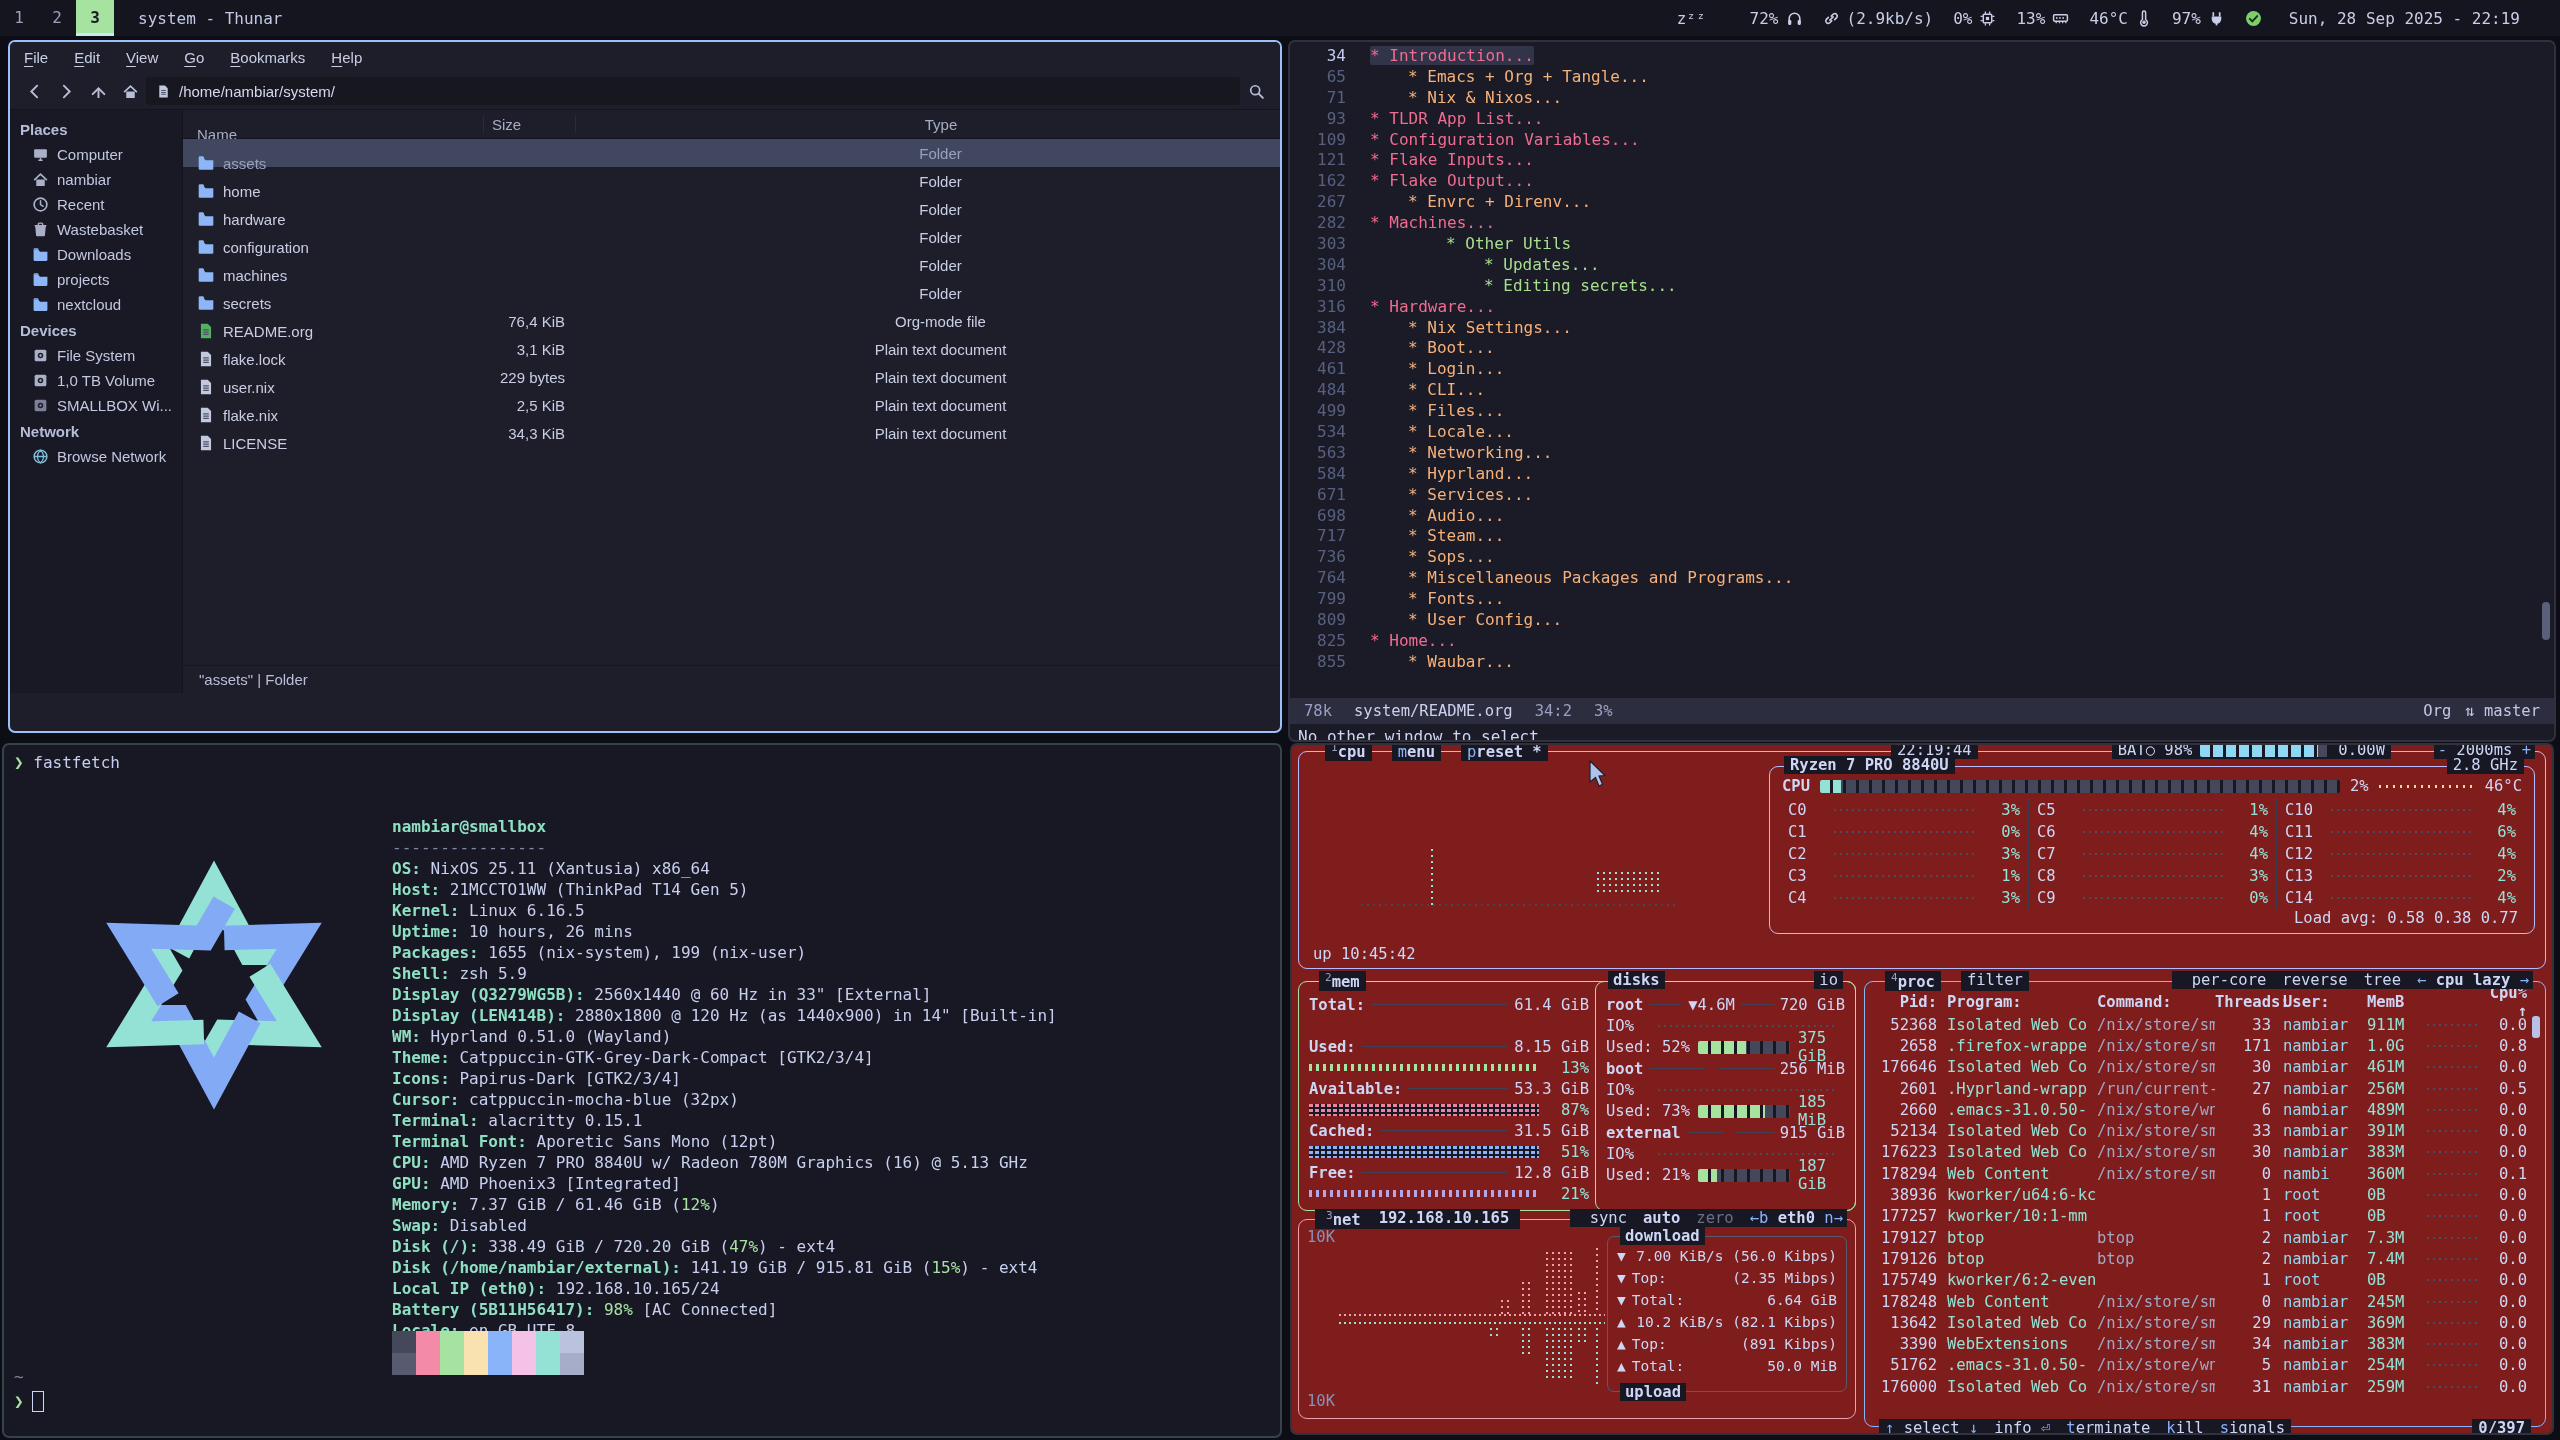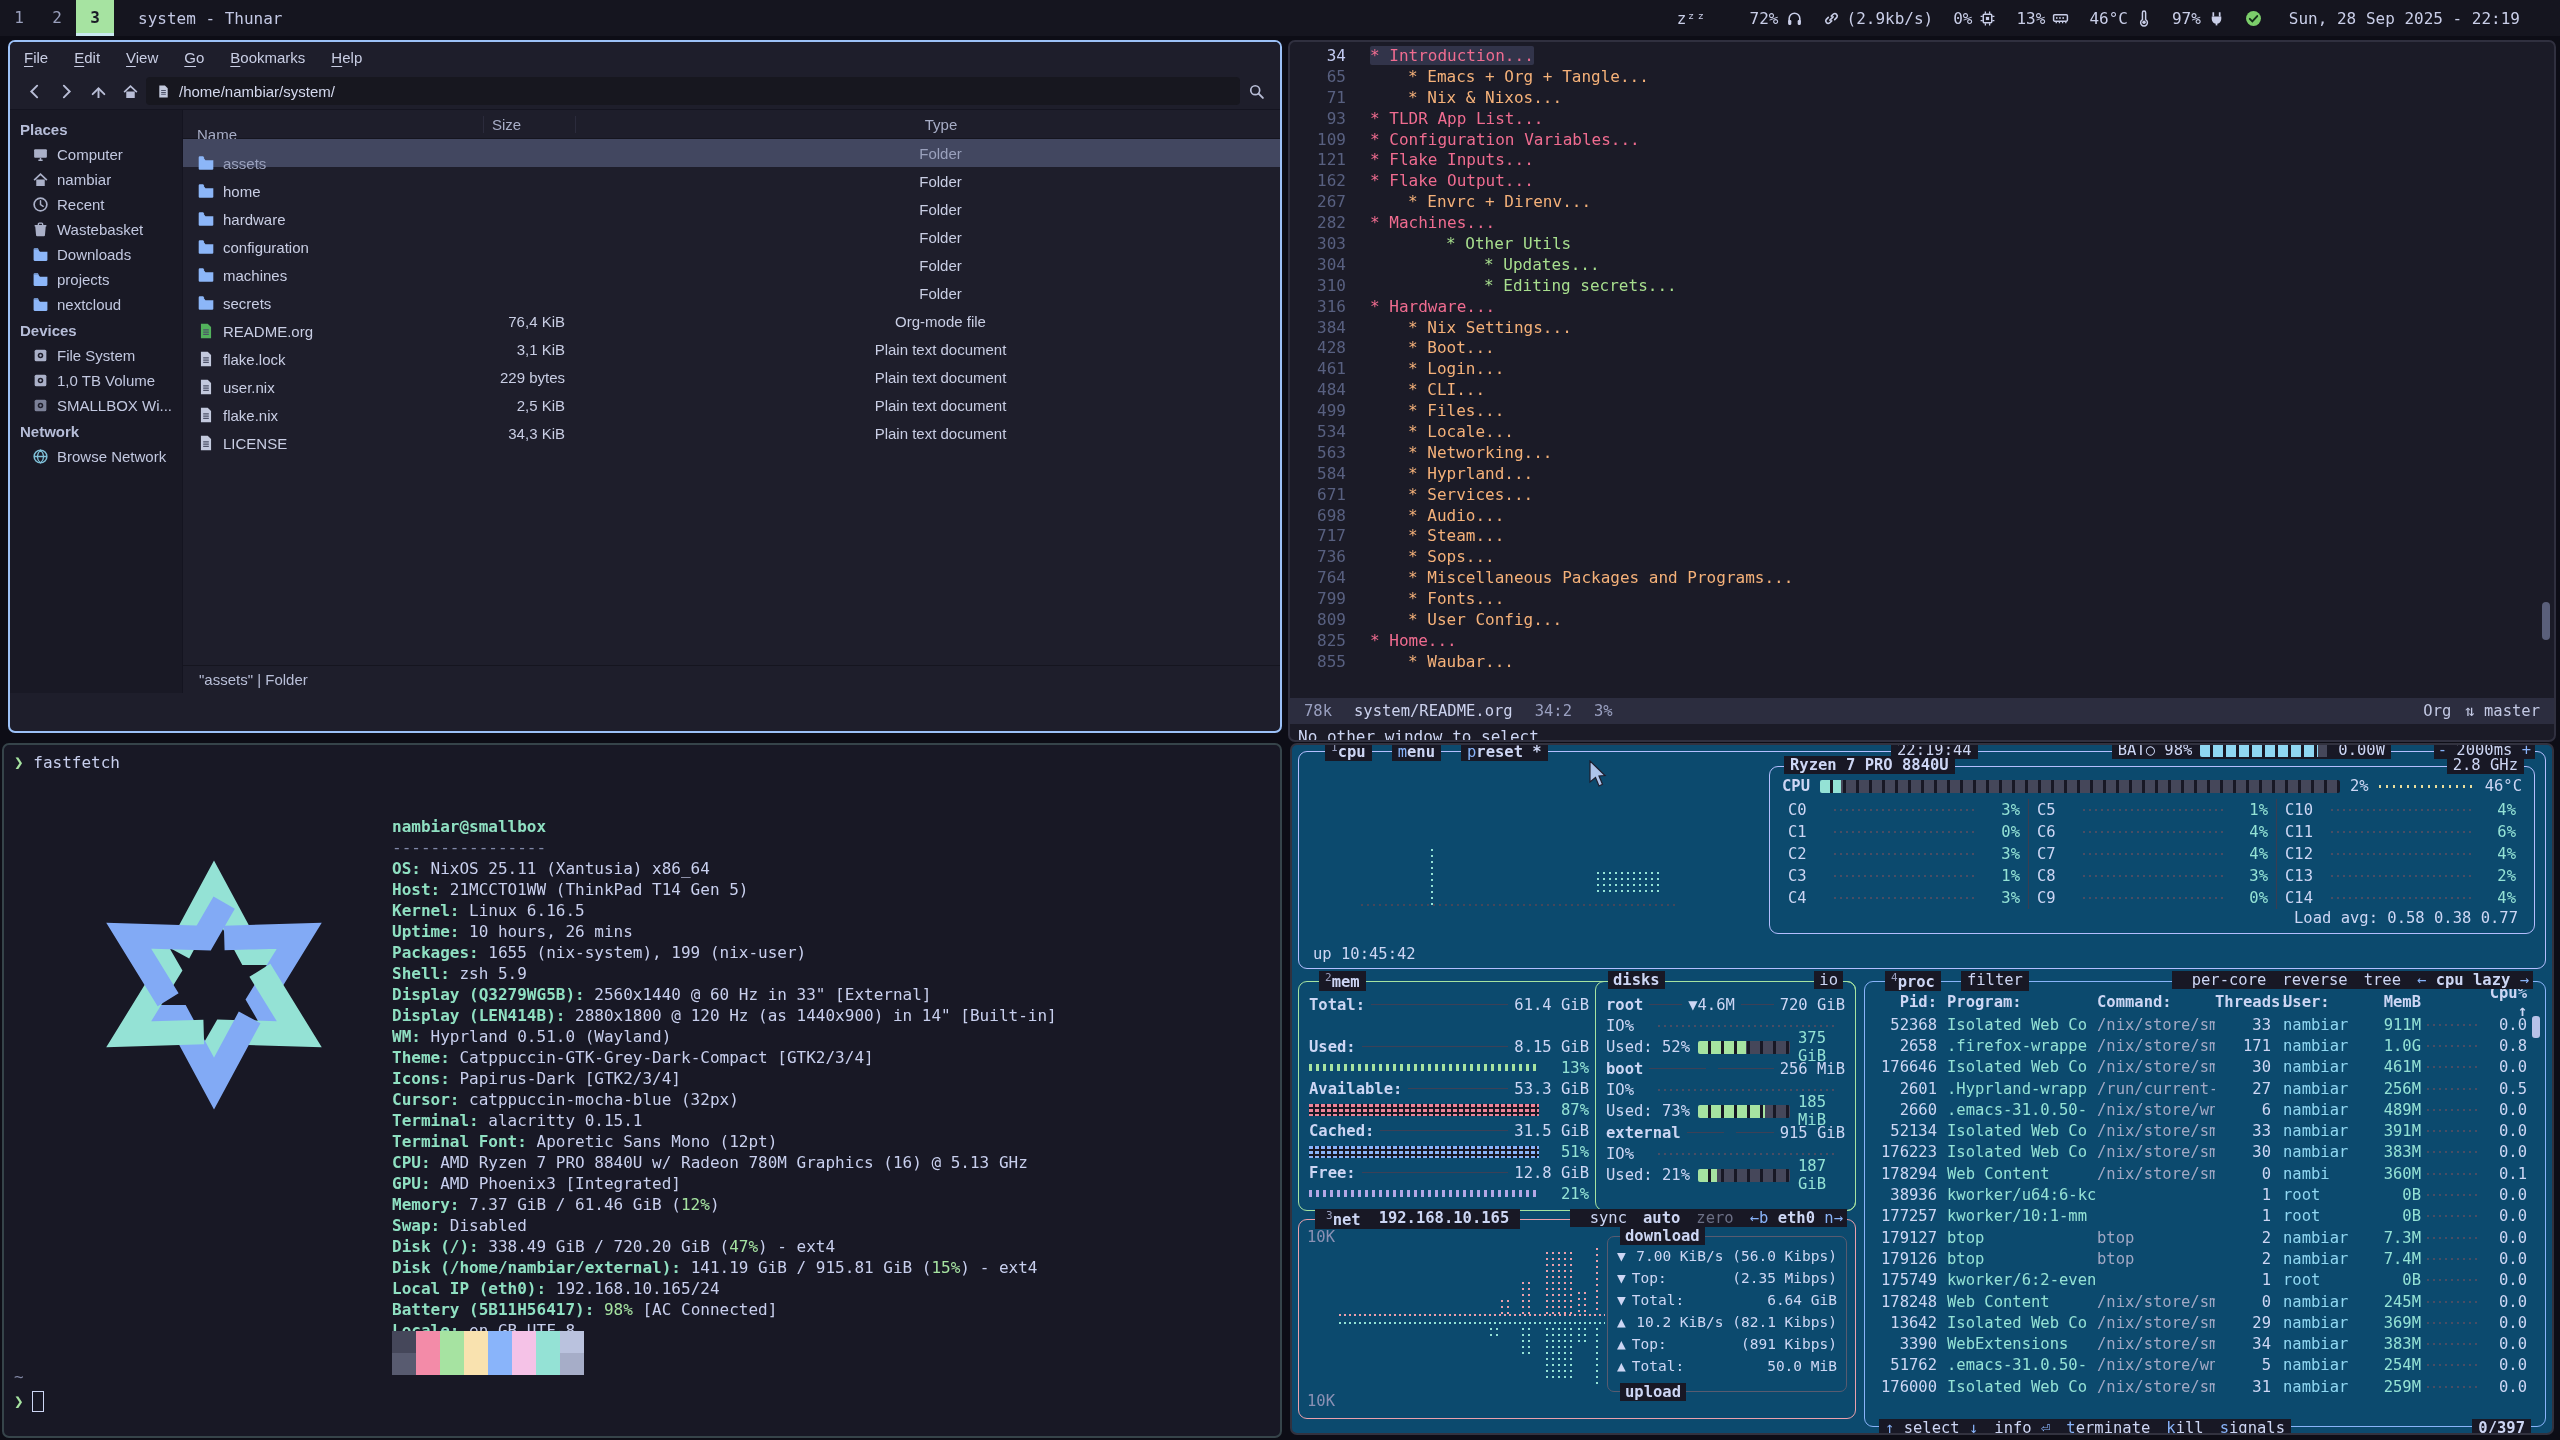--- a/index.html
+++ b/index.html
@@ -13,21 +13,21 @@
   #bar-status{margin-left:auto;display:flex;align-items:center;gap:20px;padding-right:16px;color:#c9cee8;}
   .stat{display:flex;align-items:center;gap:7px;}
   .stat.icon-first{flex-direction:row-reverse;}
   .sic{width:17px;height:17px;color:#c9cee8;}
   
   .window{position:absolute;box-sizing:border-box;border-radius:7px;}
   #thunar{left:8px;top:40px;width:1274px;height:693px;background:#1e1e2b;border:2px solid #9cc1f7;overflow:hidden;
           font-family:"Liberation Sans","DejaVu Sans",sans-serif;font-size:15px;color:#c9cee4;}
   #emacs{left:1288px;top:40px;width:1268px;height:702px;background:#1b1b27;border:2px solid #30303f;overflow:hidden;}
   #term{left:2px;top:743px;width:1280px;height:695px;background:#181825;border:2px solid #36444a;overflow:hidden;}
-  #btop{left:1290px;top:743px;width:1264px;height:692px;background:#0c4a6e;border:2px solid #32323f;overflow:hidden;font-size:15.5px;}
+  #btop{left:1290px;top:743px;width:1264px;height:692px;background:#7f1d1d;border:2px solid #32323f;overflow:hidden;font-size:15.5px;}
   
   #menubar{display:flex;gap:26px;padding:7px 14px;background:#1e1e2b;}
   .mi u{text-decoration-thickness:1px;text-underline-offset:3px;}
   #toolbar{display:flex;align-items:center;gap:0;padding:4px 8px;}
   .tbtn{width:32px;height:28px;display:flex;align-items:center;justify-content:center;border-radius:4px;color:#b8bdd6;}
   .tbtn svg{width:17px;height:17px;}
   #pathbar{flex:1;height:28px;background:#17171f;border-radius:4px;display:flex;align-items:center;gap:8px;padding:0 10px;color:#d4d9ee;}
   #pathbar svg{width:15px;height:15px;color:#c3c9dd;}
   #thunar-body{display:flex;height:calc(100% - 106px);border-top:1px solid #141420;}
   #sidebar{width:172px;background:#191925;padding-top:6px;overflow:hidden;flex:none;}
@@ -152,21 +152,21 @@
   
   #proc-box{left:572px;top:236px;right:6px;bottom:6px;border-color:#89b4fa;}
   #proc-opts{position:absolute;top:-11px;right:12px;background:#181825;padding:0 4px;white-space:pre;}
   #proc-head{display:flex;align-items:center;height:24px;padding:8px 18px 0 10px;font-weight:bold;}
   .prow2{display:flex;align-items:center;height:21.3px;padding:0 18px 0 10px;}
   .c-pid{width:62px;text-align:right;flex:none;}
   .c-prog{width:150px;padding-left:10px;flex:none;overflow:hidden;white-space:nowrap;}
   .c-cmd{flex:1;overflow:hidden;white-space:nowrap;}
   .c-thr{width:56px;text-align:right;flex:none;}
   .c-user{width:84px;padding-left:12px;flex:none;}
-  .c-mem{width:54px;text-align:right;flex:none;}
+  .c-mem{width:54px;text-align:left;flex:none;}
   .c-spark{width:66px;flex:none;display:flex;justify-content:center;}
   .c-cpu{width:40px;text-align:right;flex:none;}
   .prow2 .c-prog{color:#94e2d5;} .prow2 .c-cmd{color:#a2a8c4;} .prow2 .c-user{color:#8fd7f2;} .prow2 .c-mem{color:#94e2d5;}
   .pspark{width:54px;height:2px;background:repeating-linear-gradient(90deg,#494d64 0 2px,transparent 2px 6px);}
   #proc-scroll{position:absolute;right:5px;top:34px;width:8px;height:22px;background:#b8c2e8;border-radius:3px;}
   #proc-footer{position:absolute;bottom:-11px;left:14px;background:#181825;padding:0 6px;white-space:pre;}
   #proc-count{position:absolute;bottom:-11px;right:14px;background:#181825;padding:0 6px;font-weight:bold;}
   
   #mouse{position:absolute;left:1588px;top:760px;z-index:50;}
 </style>

